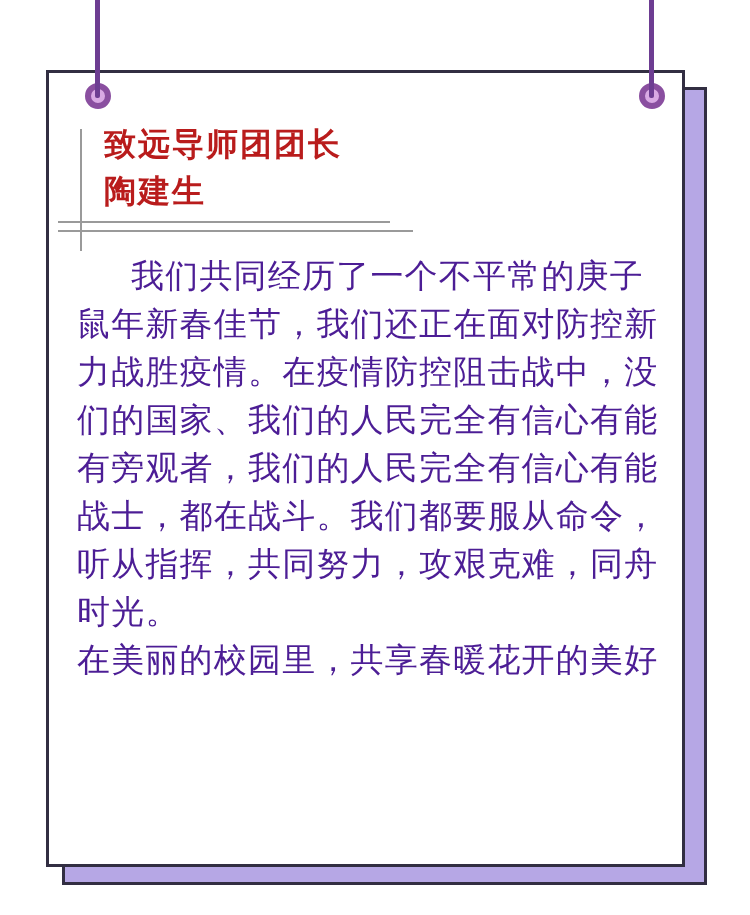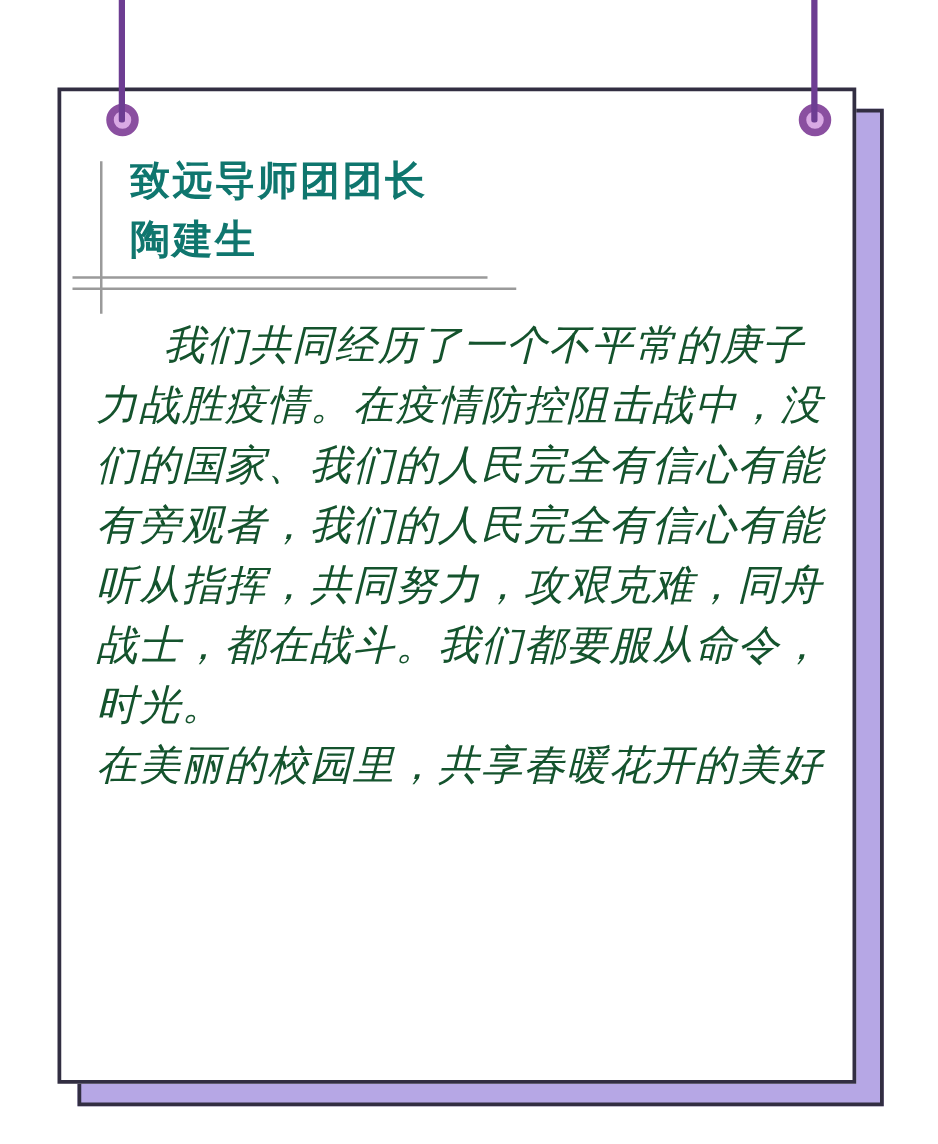--- a/index.html
+++ b/index.html
@@ -62,32 +62,31 @@
   }
   .hrule { position: absolute; height: 2px; background: #9a9a9a; }
   .hrule.r1 { left: 58px; top: 221px; width: 332px; }
   .hrule.r2 { left: 58px; top: 230px; width: 355px; }
   
   .header-text {
     position: absolute;
     left: 104px; top: 121px;
     font-size: 32px;
     font-weight: 700;
-    color: #0f766e;
+    color: #b91c1c;
     line-height: 47px;
     letter-spacing: 2px;
     white-space: nowrap;
   }
   
   .body-paragraph {
     position: absolute;
     left: 77px; top: 252px;
     width: 600px;
-    color: #14532d;
-    font-style: italic;
+    color: #4c1d95;
   }
   .bline {
     height: 48px;
     line-height: 48px;
     font-size: 33px;
     letter-spacing: 1.2px;
     white-space: nowrap;
   }
   .bline.indent { padding-left: 54px; }
 </style>
@@ -106,25 +105,26 @@
   <div class="hrule r1"></div>
   <div class="hrule r2"></div>
 
   <div class="header-text">
     <div>致远导师团团长</div>
     <div>陶建生</div>
   </div>
 
   <div class="body-paragraph">
       <div class="bline indent">我们共同经历了一个不平常的庚子</div>
+      <div class="bline">鼠年新春佳节，我们还正在面对防控新</div>
       <div class="bline">力战胜疫情。在疫情防控阻击战中，没</div>
       <div class="bline">们的国家、我们的人民完全有信心有能</div>
       <div class="bline">有旁观者，我们的人民完全有信心有能</div>
+      <div class="bline">战士，都在战斗。我们都要服从命令，</div>
       <div class="bline">听从指挥，共同努力，攻艰克难，同舟</div>
-      <div class="bline">战士，都在战斗。我们都要服从命令，</div>
       <div class="bline">时光。</div>
       <div class="bline">在美丽的校园里，共享春暖花开的美好</div>
     </div>
 
   <div class="pin left"></div>
   <div class="pin right"></div>
   <div class="string left"></div>
   <div class="string right"></div>
 
 </div>

